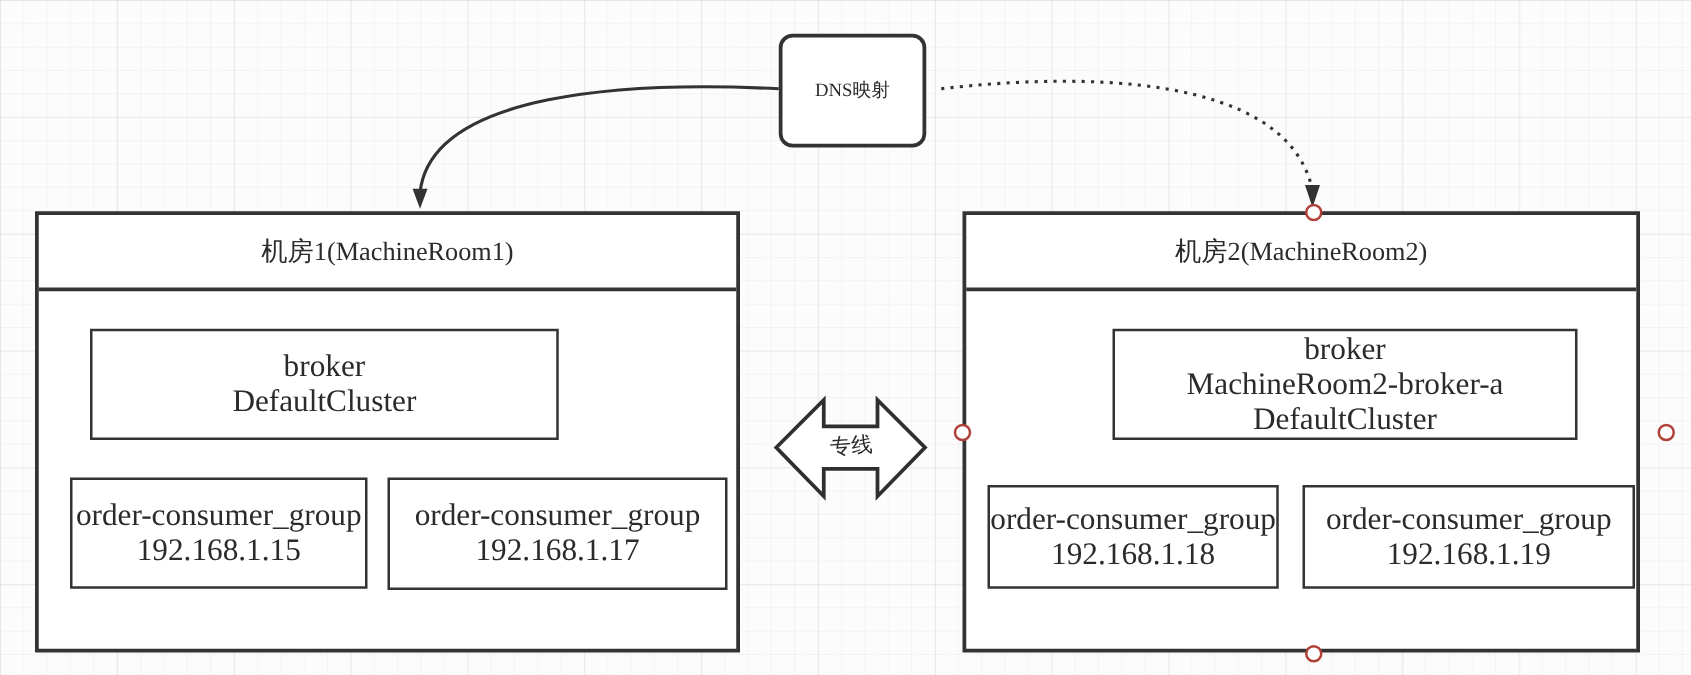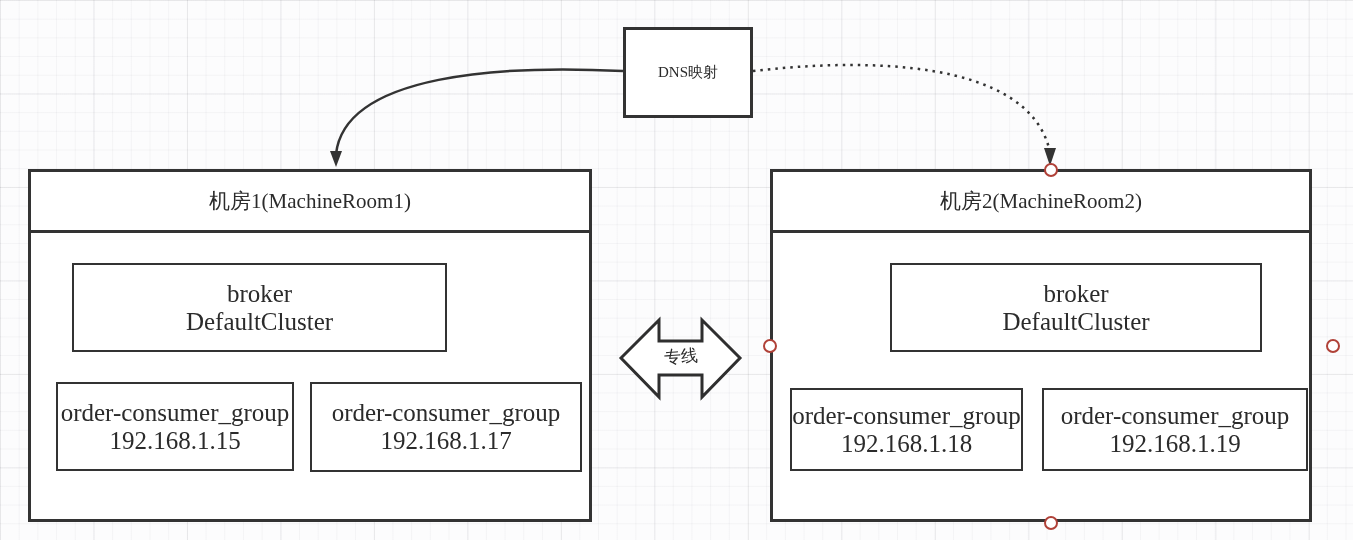--- a/index.html
+++ b/index.html
@@ -22,24 +22,25 @@
     background-size: 93.5px 93.5px, 93.5px 93.5px, 18.7px 18.7px, 18.7px 18.7px;
     color: #2b2b2b;
   }
   .shape {
     position: absolute;
     background: #ffffff;
     border: 3px solid #333333;
     box-sizing: border-box;
   }
   .dns-box {
-    left: 623px; top: 27px; width: 130px; height: 91px;
+    left: 623px; top: 27px; width: 118px; height: 91px;
     display: flex; align-items: center; justify-content: center;
     font-size: 15px;
     z-index: 2;
+    border-radius: 11px;
   }
   .room {
     top: 169px; width: 564px; height: 353px;
     z-index: 2;
   }
   .room-1 { left: 28px; }
   .room-2 { left: 770px; width: 542px; }
   .room-title {
     height: 58px;
     line-height: 58px;
@@ -105,20 +106,21 @@
     <div class="inner-box consumer-box-2">
       <div>order-consumer_group</div>
       <div>192.168.1.17</div>
     </div>
   </div>
 
   <div class="shape room room-2">
     <div class="room-title">机房2(MachineRoom2)</div>
     <div class="inner-box broker-box">
       <div>broker</div>
+      <div>MachineRoom2-broker-a</div>
       <div>DefaultCluster</div>
     </div>
     <div class="inner-box consumer-box-1">
       <div>order-consumer_group</div>
       <div>192.168.1.18</div>
     </div>
     <div class="inner-box consumer-box-2">
       <div>order-consumer_group</div>
       <div>192.168.1.19</div>
     </div>

